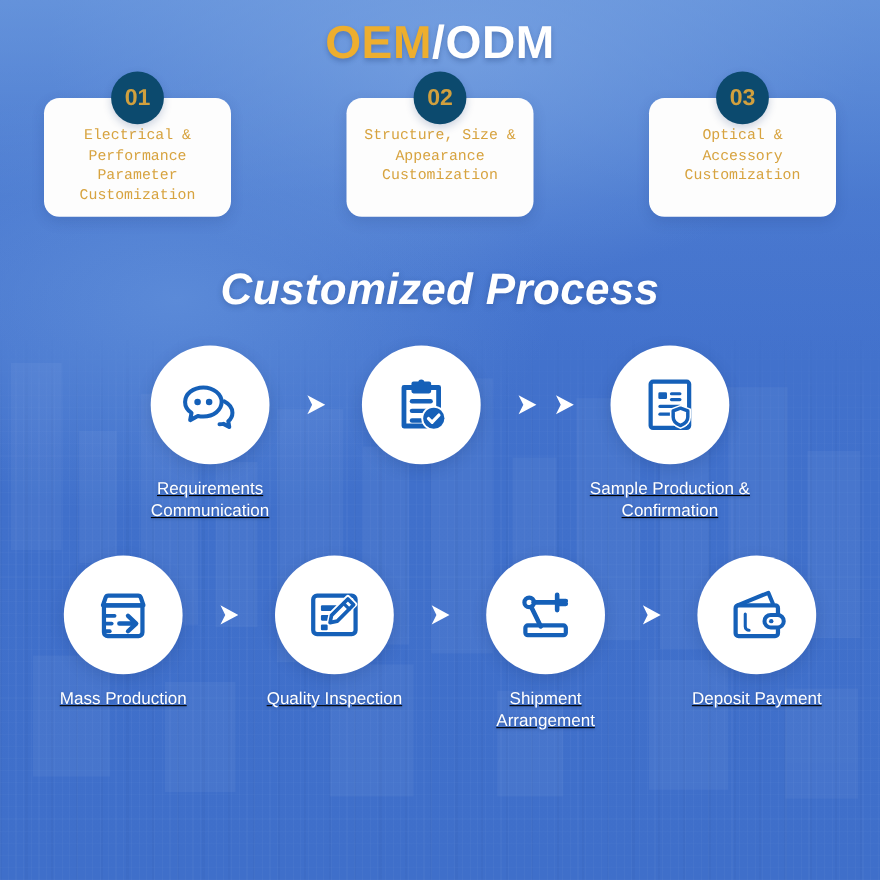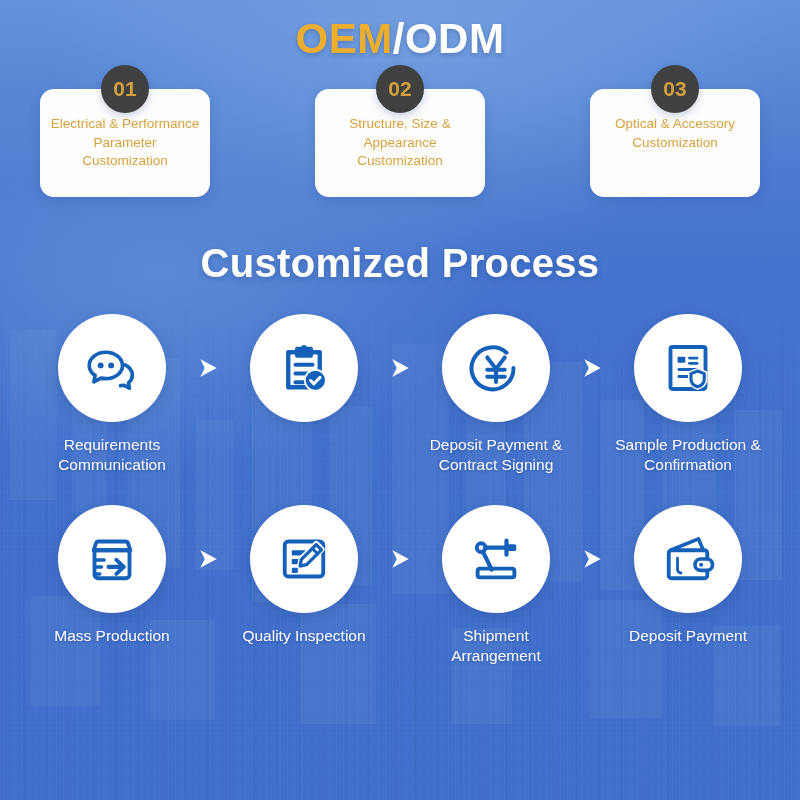--- a/index.html
+++ b/index.html
@@ -72,21 +72,21 @@
     justify-content:space-between;
     padding:28px 40px 0;
   }
   .card { position:relative; width:170px; }
   .card-badge {
     position:absolute;
     top:-24px; left:50%;
     transform:translateX(-50%);
     width:48px; height:48px;
     border-radius:50%;
-    background:#404040;
+    background:#0c4a6e;
     display:flex; align-items:center; justify-content:center;
     font-size:21px; font-weight:bold;
     color:#d1a03e;
     box-shadow:0 3px 8px rgba(25,55,115,.22);
     z-index:3;
   }
   .card-body {
     position:relative;
     background:#fdfdfd;
     border-radius:14px;
@@ -97,39 +97,42 @@
     justify-content:center;
     text-align:center;
     box-shadow:0 4px 12px rgba(22,52,110,.16);
     z-index:2;
   }
   .card-text {
     color:#d7a33f;
     font-size:13.5px;
     font-weight:500;
     line-height:1.36;
+    font-family:Liberation Mono, monospace;
   }
 
   
   .section-title {
     text-align:center;
     color:#ffffff;
     font-size:40px;
     font-weight:bold;
     letter-spacing:.3px;
     margin-top:44px;
     text-shadow:0 2px 6px rgba(22,52,110,.30);
+    font-style:italic;
   }
 
   
   .proc-row {
     display:flex;
     align-items:flex-start;
     justify-content:center;
     padding:0 18px;
+    text-decoration:underline;
   }
   .proc-row.row1 { margin-top:28px; }
   .proc-row.row2 { margin-top:30px; }
 
   .step { width:158px; display:flex; flex-direction:column; align-items:center; }
   .step-circle {
     width:108px; height:108px;
     border-radius:50%;
     background:#ffffff;
     display:flex; align-items:center; justify-content:center;
@@ -254,30 +257,20 @@
         </svg>
       </div>
     </div>
 
     <div class="arrow">
       <svg viewBox="0 0 24 24">
         <path d="M5 4 L20 12 L5 20 L9 12 Z" fill="#ffffff"></path>
       </svg>
     </div>
 
-    <div class="step">
-      <div class="step-circle">
-        <svg viewBox="0 0 64 64">
-          <path d="M44 14.5a24 24 0 1 0 8 17.5" fill="none" stroke="#1560b8" stroke-width="4.6" stroke-linecap="round"></path>
-          <path d="M22 20l10 13 10-13" fill="none" stroke="#1560b8" stroke-width="4.6" stroke-linecap="round" stroke-linejoin="round"></path>
-          <path d="M22 34h20M22 42h20M32 33v15" fill="none" stroke="#1560b8" stroke-width="4.6" stroke-linecap="round"></path>
-        </svg>
-      </div>
-      <div class="step-label">Deposit Payment &amp; Contract Signing</div>
-    </div>
 
     <div class="arrow">
       <svg viewBox="0 0 24 24">
         <path d="M5 4 L20 12 L5 20 L9 12 Z" fill="#ffffff"></path>
       </svg>
     </div>
 
     <div class="step">
       <div class="step-circle">
         <svg viewBox="0 0 64 64">

